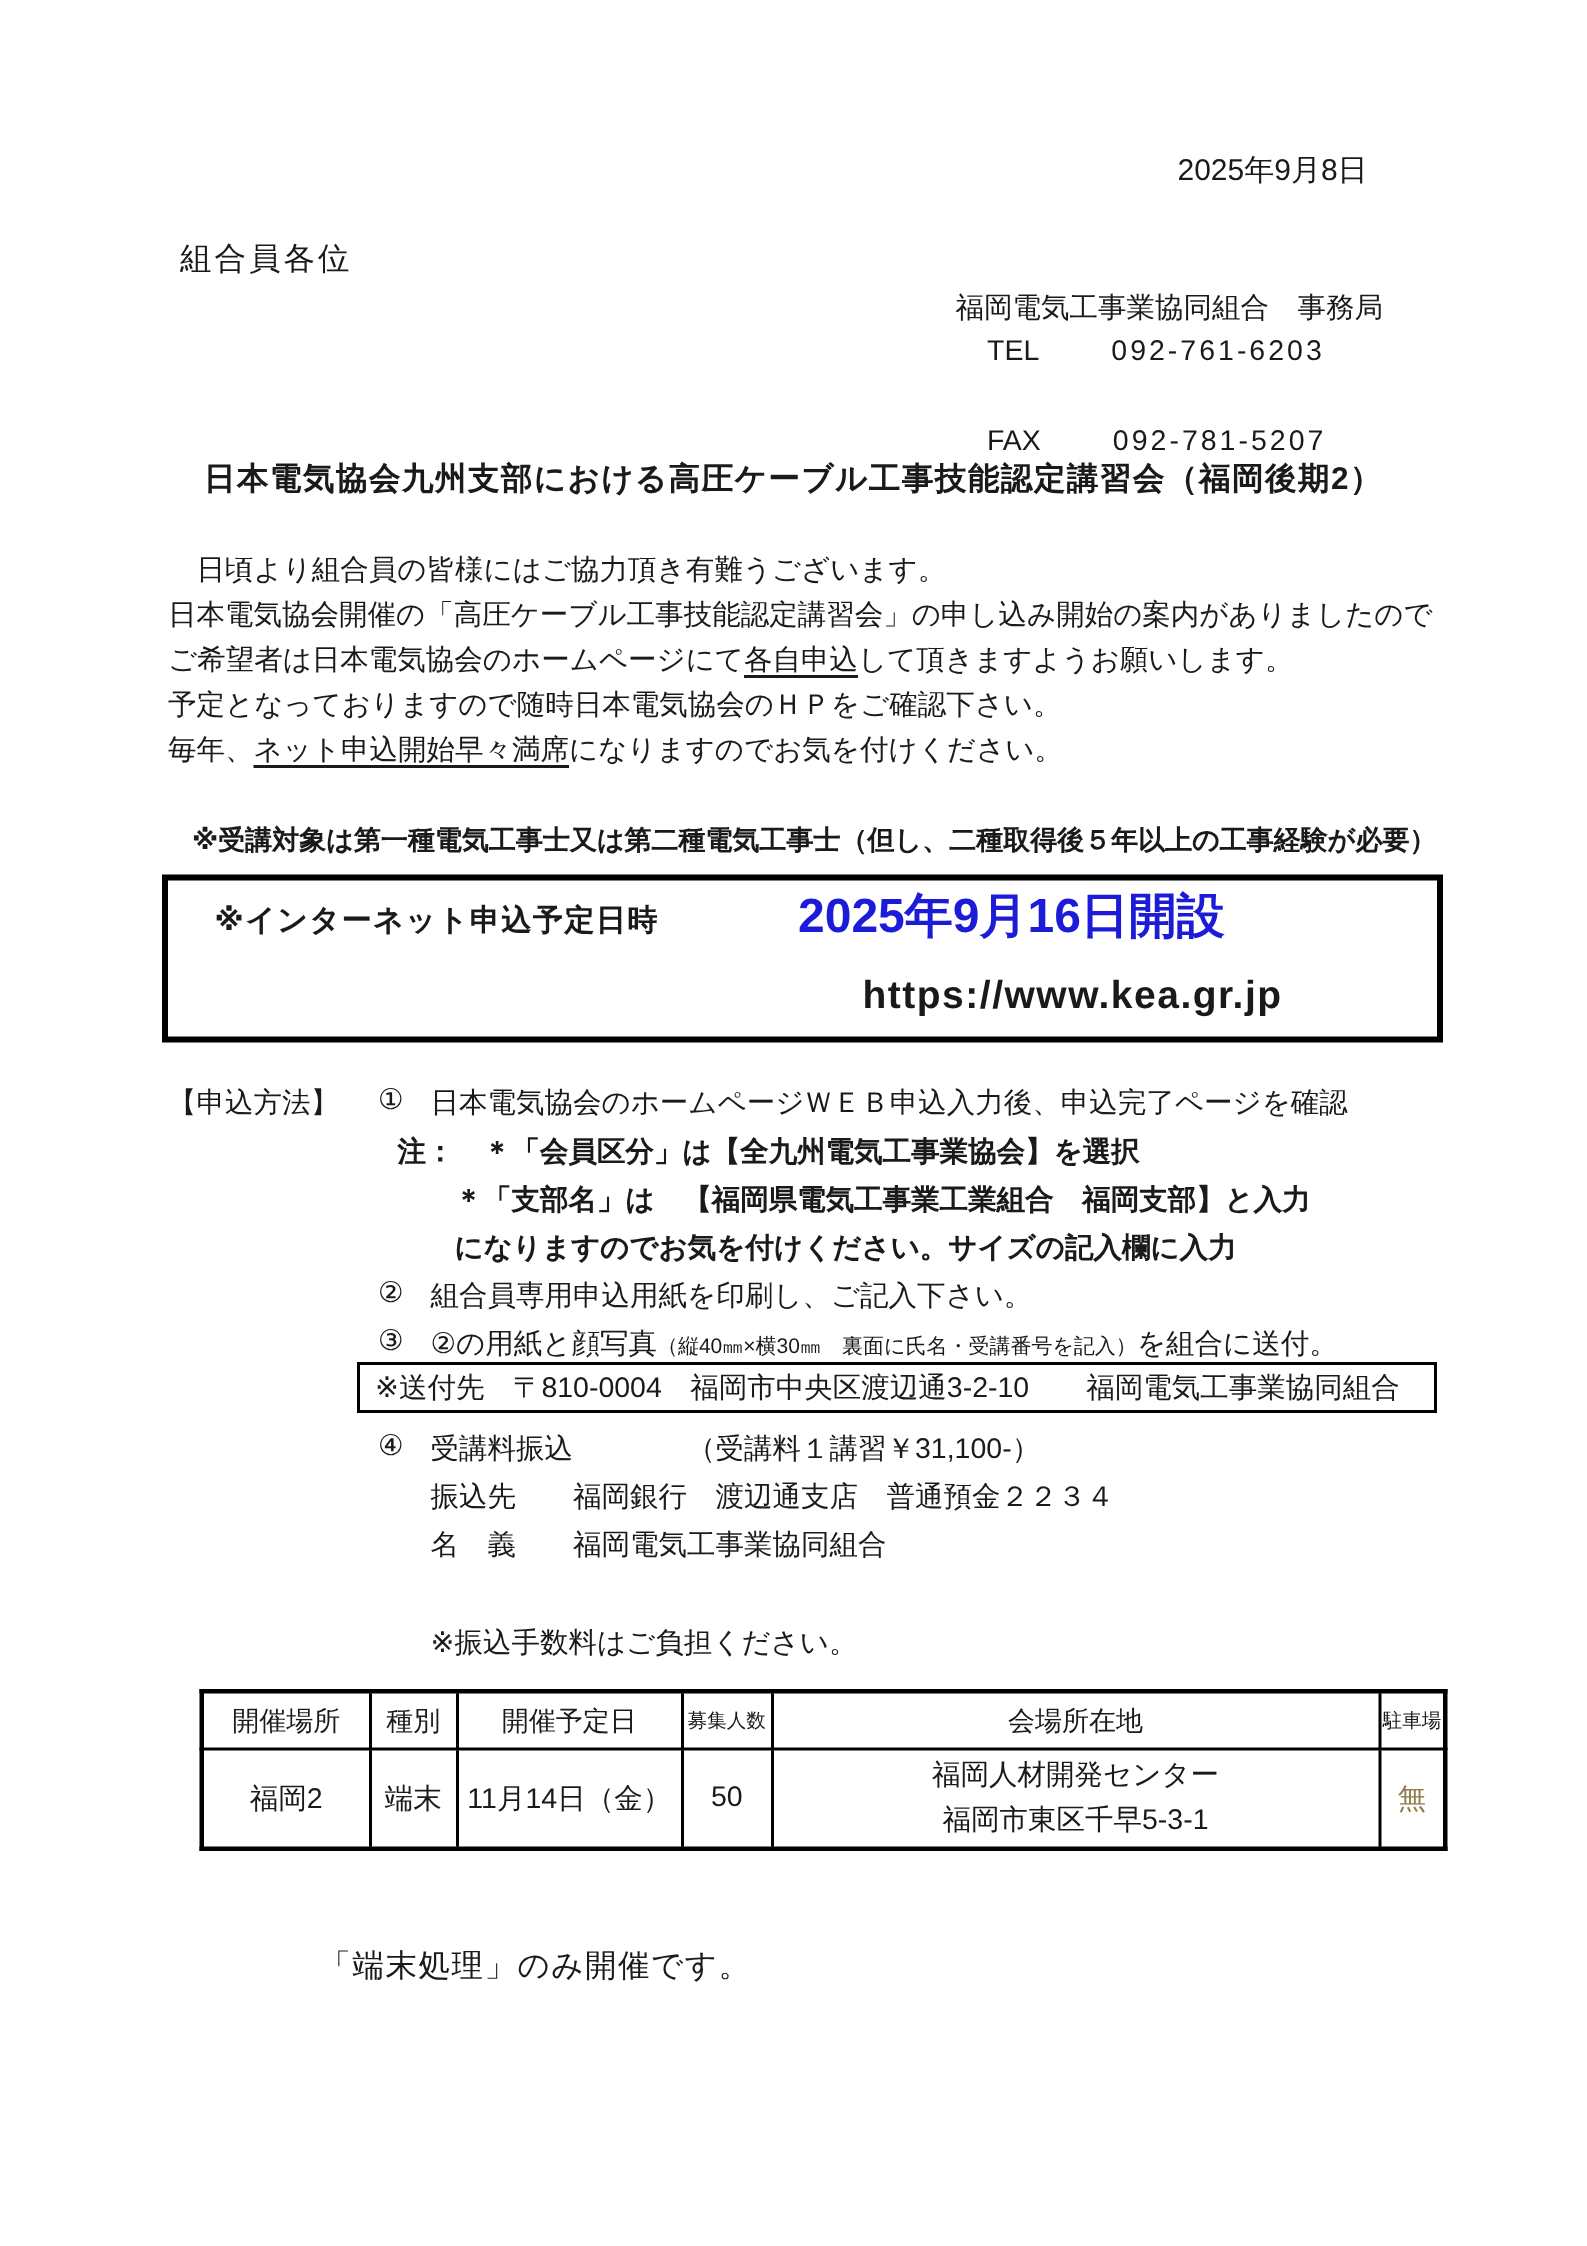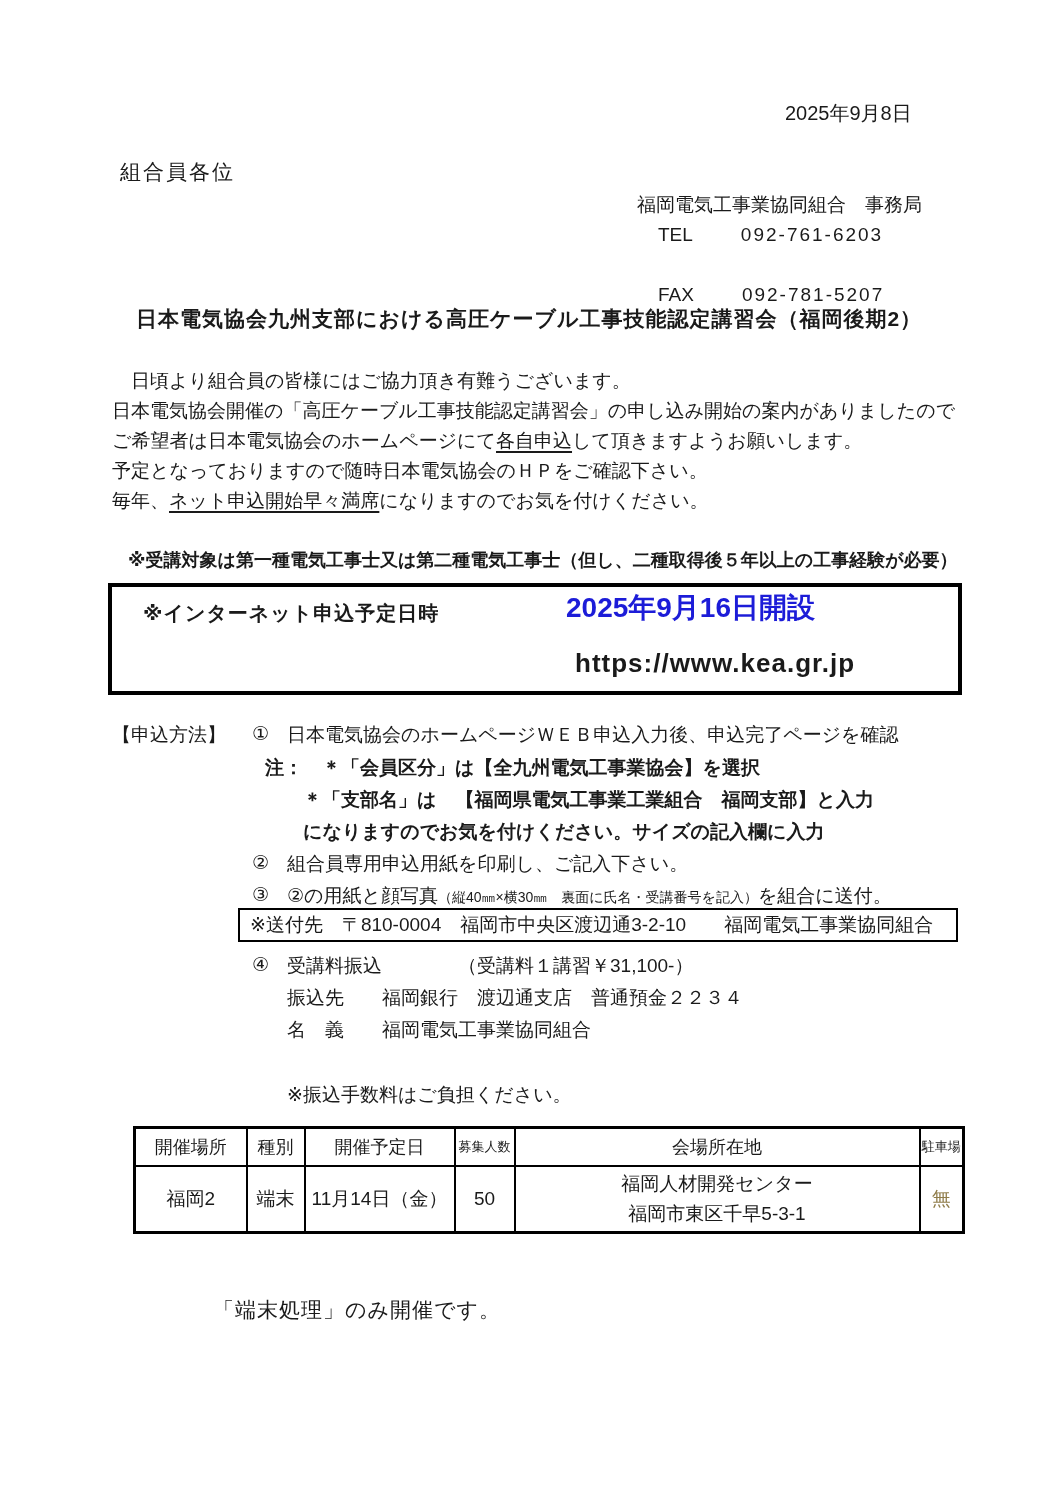--- a/index.html
+++ b/index.html
@@ -22,21 +22,21 @@
   .telrow .num,.faxrow .num{display:inline-block;margin-left:48px;letter-spacing:2px;}
 
   .title{top:305px;left:0;width:1058px;text-align:center;font-size:21px;font-weight:bold;letter-spacing:1px;}
 
   .bodytext{top:366px;left:112px;font-size:19px;line-height:30px;}
 
   .eligibility{top:548px;left:128px;font-size:18px;font-weight:bold;}
 
   .netbox{top:583px;left:108px;width:846px;height:104px;border:4px solid #000;}
   .netlabel{top:600px;left:143px;font-size:20px;font-weight:bold;letter-spacing:1px;}
-  .netdate{top:589px;left:566px;font-size:28px;font-weight:bold;}
+  .netdate{top:589px;left:532px;font-size:32px;font-weight:bold;}
   .neturl{top:648px;left:575px;font-size:26px;font-weight:bold;letter-spacing:1px;text-align:right;}
 
   .heading{top:722px;left:112px;font-size:19px;}
   .stepno{position:absolute;left:252px;font-size:19px;}
   .steptx{position:absolute;left:287px;font-size:19px;}
   .s1{top:722px;}
   .note1{top:755px;left:265px;font-size:19px;font-weight:bold;}
   .note2{top:787px;left:303px;font-size:19px;font-weight:bold;}
   .note3{top:819px;left:303px;font-size:19px;font-weight:bold;}
   .s2{top:851px;}

